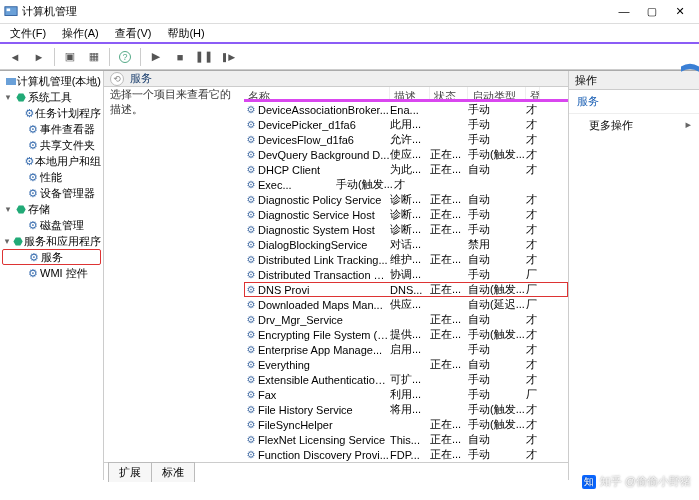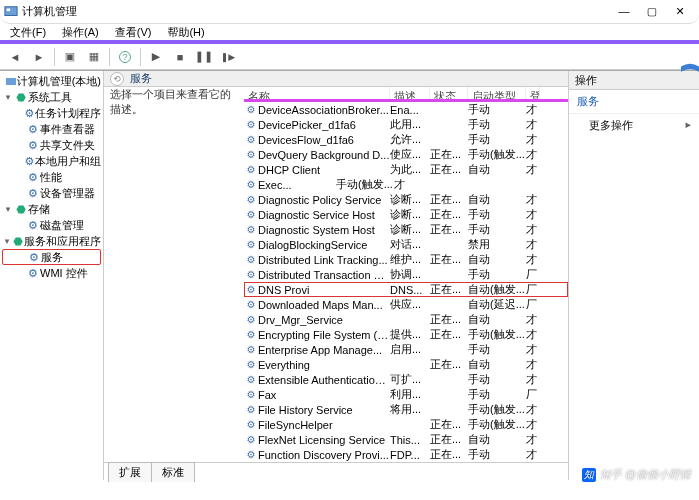--- a/index.html
+++ b/index.html
@@ -1,24 +1,24 @@
 <!DOCTYPE html>
 <html><head>
 <meta charset="utf-8">
 <style>
 * { margin: 0; padding: 0; box-sizing: border-box; font-family: "Microsoft YaHei", "Segoe UI", sans-serif; font-size: 11px; }
 body { background: #fff; width: 699px; height: 500px; overflow: hidden; position: relative; }
 
-.titlebar { height: 24px; display: flex; align-items: center; padding: 0 4px; border-bottom: 1px solid #ddd; border-radius: 10px; }
+.titlebar { height: 24px; display: flex; align-items: center; padding: 0 4px; border-bottom: 1px solid #ddd; }
 .titlebar .icon { width: 14px; height: 14px; margin-right: 4px; }
 .titlebar .title { flex: 1; }
 .winctl { display: flex; gap: 14px; padding: 0 8px; }
 .winctl span { width: 14px; text-align: center; }
 
-.menubar { height: 20px; display: flex; align-items: center; padding: 0 4px; gap: 4px; border-bottom: 4px solid #8b5cf6; }
+.menubar { height: 20px; display: flex; align-items: center; padding: 0 4px; gap: 4px; border-bottom: 2px solid #8b5cf6; }
 .menubar .m { padding: 2px 6px; }
 
 .toolbar { height: 26px; display: flex; align-items: center; padding: 0 4px; gap: 2px; border-bottom: 1px solid #ccc; }
 .toolbar .btn { width: 22px; height: 22px; display: flex; align-items: center; justify-content: center; color: #555; }
 .toolbar .sep { width: 1px; height: 18px; background: #ccc; margin: 0 2px; }
 
 .client { display: flex; height: 410px; border-top: 1px solid #aaa; }
 .tree { width: 104px; border-right: 1px solid #ccc; padding: 2px; overflow: hidden; }
 .tree-item { display: flex; align-items: center; height: 16px; white-space: nowrap; }
 .tree-item .tw { width: 12px; text-align: center; color: #666; font-size: 9px; }
@@ -48,21 +48,21 @@
 .tabs .tab { padding: 2px 10px; border: 1px solid #bbb; border-bottom: none; background: #f7f7f7; margin-right: -1px; }
 
 .actions { width: 130px; display: flex; flex-direction: column; }
 .actions-hdr { height: 19px; background: #efefef; display: flex; align-items: center; padding: 0 6px; border-bottom: 1px solid #ccc; justify-content: space-between; }
 .actions-body { padding: 0; }
 .act-group { padding: 4px 8px; border-bottom: 1px solid #eee; color: #1a5fb4; }
 .act-item { padding: 4px 8px 4px 20px; }
 .swoosh { position: absolute; top: 60px; right: 0; width: 18px; height: 20px; }
 .swoosh svg { width: 100%; height: 100%; }
 
-.watermark { position: absolute; right: 8px; bottom: 18px; color: rgba(255,255,255,0.85); font-size: 12px; text-shadow: 0 0 2px rgba(0,0,0,0.5); font-style: italic; }
+.watermark { position: absolute; right: 8px; bottom: 11px; color: rgba(255,255,255,0.85); font-size: 12px; text-shadow: 0 0 2px rgba(0,0,0,0.5); }
 .watermark .zh { display: inline-block; width: 14px; height: 14px; background: #0a66ff; color: #fff; border-radius: 2px; text-align: center; line-height: 14px; font-size: 10px; margin-right: 4px; }
 
 .ico-svc { color: #3b6fb0; }
 </style>
 </head>
 <body>
 
 <div class="titlebar">
   <span class="icon">
     <svg viewBox="0 0 16 16">

